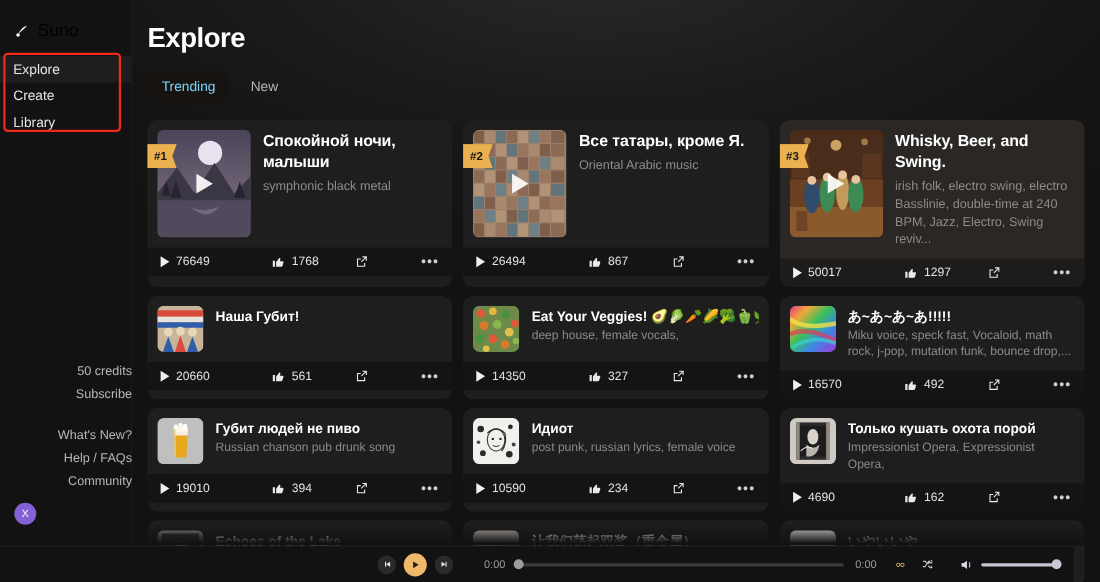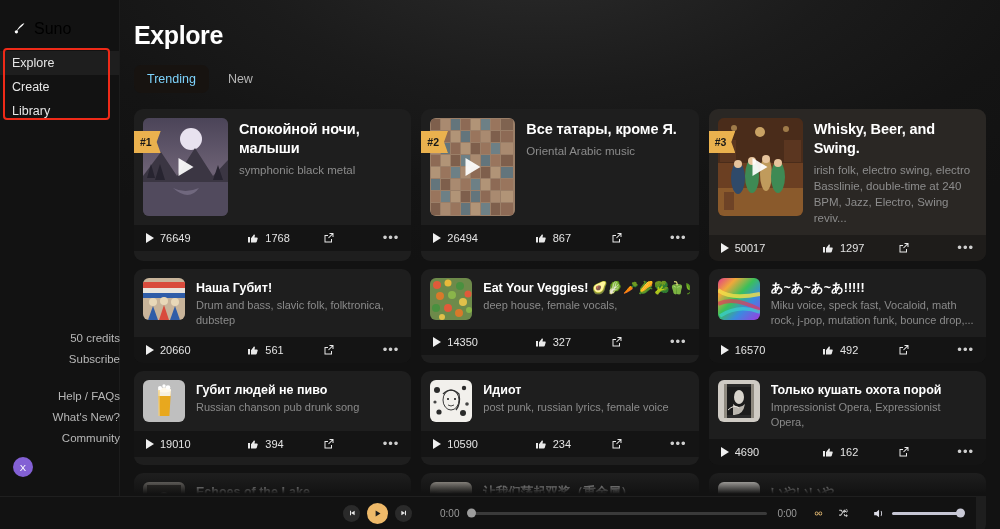--- a/index.html
+++ b/index.html
@@ -287,22 +287,22 @@
     <nav class="nav">
       <div class="nav-item active">Explore</div>
       <div class="nav-item">Create</div>
       <div class="nav-item">Library</div>
     </nav>
 
     <div class="side-bottom">
       <span class="side-link">50 credits</span>
       <span class="side-link">Subscribe</span>
       <div class="side-gap"></div>
+      <span class="side-link">What's New?</span>
       <span class="side-link">Help / FAQs</span>
-      <span class="side-link">What's New?</span>
       <span class="side-link">Community</span>
       <div class="avatar">X</div>
     </div>
   </aside>
 
   <main class="main">
     <div class="main-inner">
 
       <h1 class="page-title">Explore</h1>
 
@@ -530,21 +530,20 @@
                 <circle cx="10" cy="24" r="4" fill="#e8d8b8"></circle>
                   <circle cx="21" cy="23" r="4" fill="#e8d8b8"></circle>
                   <circle cx="32" cy="24" r="4" fill="#e8d8b8"></circle>
                 <path d="M5 42 l5 -14 l5 14z" fill="#2f5da8"></path>
                 <path d="M16 42 l5 -15 l5 15z" fill="#d94b3c"></path>
                 <path d="M27 42 l5 -14 l5 14z" fill="#2f5da8"></path>
               </svg>
             </div>
             <div class="meta">
               <div class="title-sm">Наша Губит!</div>
-              <div class="genre-sm">Drum and bass, slavic folk, folktronica, dubstep</div>
             </div>
           </div>
           <div class="stats">
             <div class="stat s1">
               <span class="tri"></span>
               <span>20660</span>
             </div>
             <div class="stat s2">
               <svg class="ico" viewBox="0 0 24 24">
                   <path d="M2 10h4v11H2zM8 21h9.5c1 0 1.8-.6 2-1.5l1.9-6.3c.3-1.2-.6-2.2-1.8-2.2H15l.8-4c.2-.9-.5-1.8-1.4-1.8-.5 0-1 .3-1.3.8L8 12.5z"></path>

